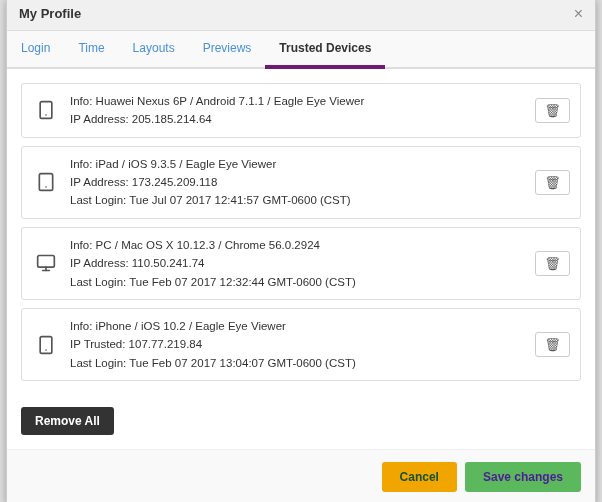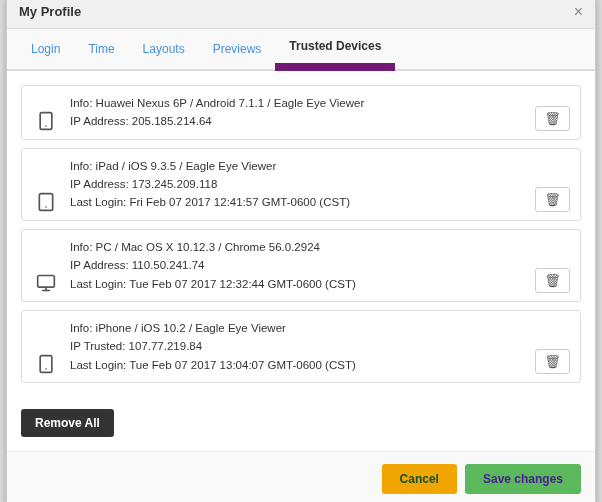--- a/index.html
+++ b/index.html
@@ -39,49 +39,48 @@
       border: none;
       font-size: 16px;
       cursor: pointer;
       color: #888;
       line-height: 1;
     }
     .tabs {
       display: flex;
       border-bottom: 2px solid #ddd;
       background: #f9f9f9;
-      padding: 0 10px;
-      align-items: center;
+      padding: 0 0;
     }
     .tab {
       padding: 10px 14px;
       cursor: pointer;
       color: #4a90d9;
       font-size: 12px;
       border-bottom: 2px solid transparent;
       margin-bottom: -2px;
       white-space: nowrap;
     }
     .tab.active {
       color: #333;
-      border-bottom: 8px solid #701a75;
+      border-bottom: 4px solid #701a75;
       font-weight: bold;
     }
     .modal-body {
       padding: 14px;
       background: #fff;
     }
     .device-list {
       display: flex;
       flex-direction: column;
       gap: 8px;
     }
     .device-item {
       display: flex;
-      align-items: flex-end;
+      align-items: center;
       border: 1px solid #ddd;
       border-radius: 3px;
       padding: 8px 10px;
       background: #fff;
     }
     .device-icon {
       width: 28px;
       flex-shrink: 0;
       display: flex;
       align-items: center;
@@ -184,21 +183,21 @@
       <div class="device-item">
         <div class="device-icon">
           <svg xmlns="http://www.w3.org/2000/svg" width="20" height="20" viewBox="0 0 24 24" fill="none" stroke="#555" stroke-width="2" stroke-linecap="round" stroke-linejoin="round">
               <rect x="4" y="2" width="16" height="20" rx="2" ry="2"></rect>
               <line x1="12" y1="18" x2="12.01" y2="18"></line>
             </svg>
         </div>
         <div class="device-info">
           <div>Info: iPad / iOS 9.3.5 / Eagle Eye Viewer</div>
           <div>IP Address: 173.245.209.118</div>
-          <div>Last Login: Fri Feb 07 2017 12:41:57 GMT-0600 (CST)</div>
+          <div>Last Login: Tue Jul 07 2017 12:41:57 GMT-0600 (CST)</div>
         </div>
         <button class="delete-btn">🗑</button>
       </div>
 
       <div class="device-item">
         <div class="device-icon">
           <svg xmlns="http://www.w3.org/2000/svg" width="22" height="20" viewBox="0 0 24 24" fill="none" stroke="#555" stroke-width="2" stroke-linecap="round" stroke-linejoin="round">
               <rect x="2" y="3" width="20" height="14" rx="2" ry="2"></rect>
               <line x1="8" y1="21" x2="16" y2="21"></line>
               <line x1="12" y1="17" x2="12" y2="21"></line>

